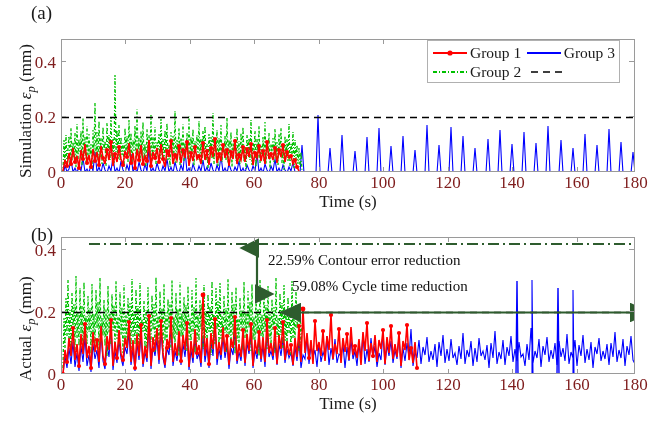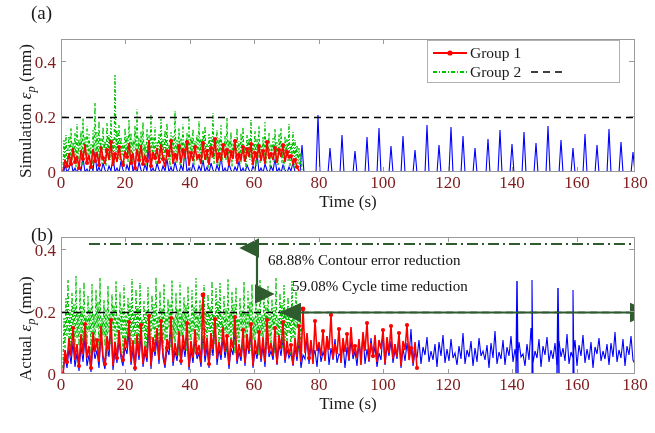--- a/index.html
+++ b/index.html
@@ -214,20 +214,28 @@
       <div class="legrow">
         <div class="legcell" style="width:98px;">
           <span class="legkey">
             <svg width="36" height="14" viewBox="0 0 36 14">
               <line x1="1" y1="7" x2="35" y2="7" stroke="#FF0000" stroke-width="2"></line>
               <circle cx="18" cy="7" r="2.6" fill="#FF0000"></circle>
             </svg>
           </span>
           <span class="legtxt">Group 1</span>
         </div>
+        <div class="legcell">
+          <span class="legkey">
+            <svg width="36" height="14" viewBox="0 0 36 14">
+              <line x1="1" y1="7" x2="35" y2="7" stroke="#0000FF" stroke-width="2"></line>
+            </svg>
+          </span>
+          <span class="legtxt">Group 3</span>
+        </div>
       </div>
       <div class="legrow">
         <div class="legcell" style="width:98px;">
           <span class="legkey">
             <svg width="36" height="14" viewBox="0 0 36 14">
               <line x1="1" y1="7" x2="35" y2="7" stroke="#00C000" stroke-width="2" stroke-dasharray="4,2,1,2"></line>
             </svg>
           </span>
           <span class="legtxt">Group 2</span>
         </div>
@@ -342,21 +350,21 @@
               <path d="M0,0 L10,4.5 L0,9 Z" fill="#2E5C2E"></path>
             </marker>
         </defs>
 
         <line x1="195" y1="10" x2="195" y2="56" stroke="#2E5C2E" stroke-width="2.2" marker-start="url(#arrDown)" marker-end="url(#arrUp)"></line>
 
         <line x1="237" y1="74.5" x2="570" y2="74.5" stroke="#2E5C2E" stroke-width="2.2" marker-start="url(#arrL)" marker-end="url(#arrR)"></line>
       </svg>
     </div>
 
-    <div class="anno" style="left:268px;top:36px;">68.88% Contour error reduction</div>
+    <div class="anno" style="left:268px;top:36px;">22.59% Contour error reduction</div>
     <div class="anno" style="left:278px;top:62px;margin-left:14px;">59.08% Cycle time reduction</div>
 
     <div class="tick y" style="left:61px;top:157px;"></div>
     <div class="tick y" style="left:61px;top:95px;"></div>
     <div class="tick y" style="left:61px;top:33px;"></div>
     <div class="tick y" style="left:629px;top:157px;"></div>
     <div class="tick y" style="left:629px;top:95px;"></div>
     <div class="tick y" style="left:629px;top:33px;"></div>
 
     <div class="tlab y" style="left:18px;top:149px;width:38px;">0</div>

